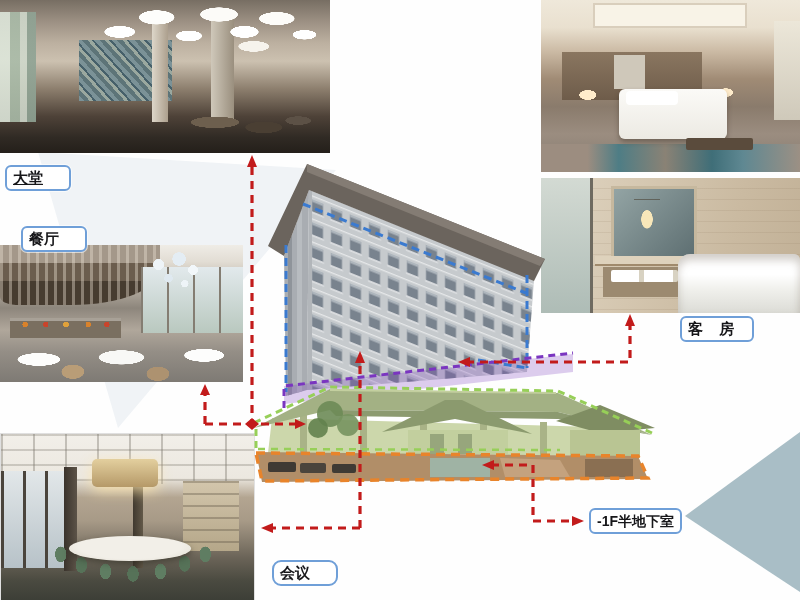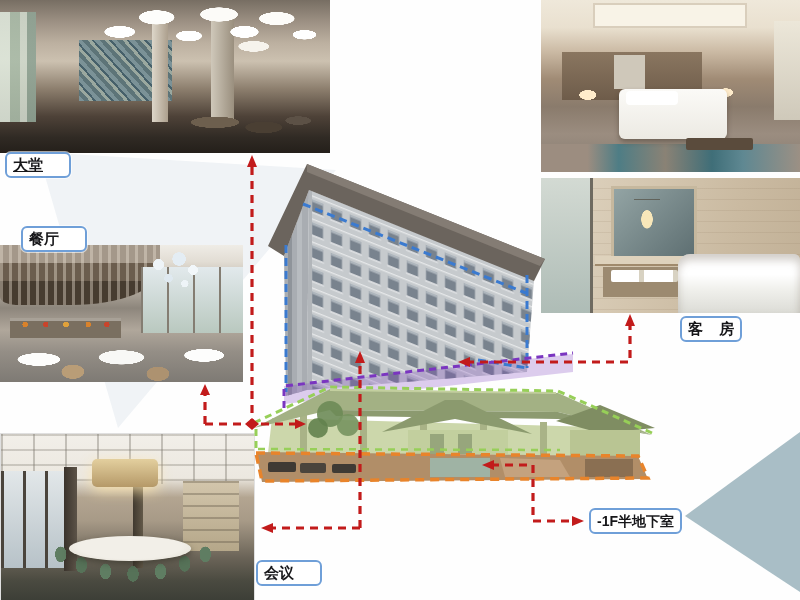--- a/index.html
+++ b/index.html
@@ -7,24 +7,24 @@
     --orange:#e8842b; --labelborder:#6f9fd8; --teal:#a9bec6;
   }
   html,body{margin:0;padding:0;}
   body{width:800px;height:600px;position:relative;overflow:hidden;
        background:#fefefe;font-family:"Liberation Sans",sans-serif;}
   .abs{position:absolute;}
   
   .tag{position:absolute;z-index:20;background:#fff;border:2px solid var(--labelborder);
        border-radius:6px;color:#17171a;font-weight:bold;font-size:15px;line-height:20px;
        padding:1px 6px;white-space:nowrap;box-shadow:0 0 0 1px rgba(255,255,255,.6);}
-  #tag-lobby{left:5px;top:152px;width:50px;text-decoration:underline;}
+  #tag-lobby{left:5px;top:165px;width:50px;text-decoration:underline;}
   #tag-restaurant{left:21px;top:226px;width:50px;}
-  #tag-conference{left:256px;top:560px;width:50px;}
-  #tag-guestroom{left:680px;top:316px;letter-spacing:6px;padding-right:0;}
+  #tag-conference{left:272px;top:560px;width:50px;border-radius:9px;}
+  #tag-guestroom{left:680px;top:316px;letter-spacing:6px;padding-right:12px;}
   #tag-basement{left:589px;top:508px;font-size:14px;}
   
   #bg-triangle{left:0;top:0;z-index:0;width:800px;height:600px;}
   
   .photo{position:absolute;z-index:2;overflow:hidden;}
   .photo>div{position:absolute;}
   #photo-lobby{left:0;top:0;width:330px;height:153px;
     background:linear-gradient(180deg,#776e63 0%,#9c9083 14%,#bcb0a0 28%,#ccc1b0 40%,#8d7f6e 58%,#4e4238 76%,#302a24 90%,#241f1a 100%);}
   .lobby-window{left:0;top:8%;width:11%;height:72%;opacity:.9;
     background:linear-gradient(90deg,#dde6da 0 28%,#a9bba8 28% 55%,#cfd8cb 55% 75%,#8fa394 75%);}

